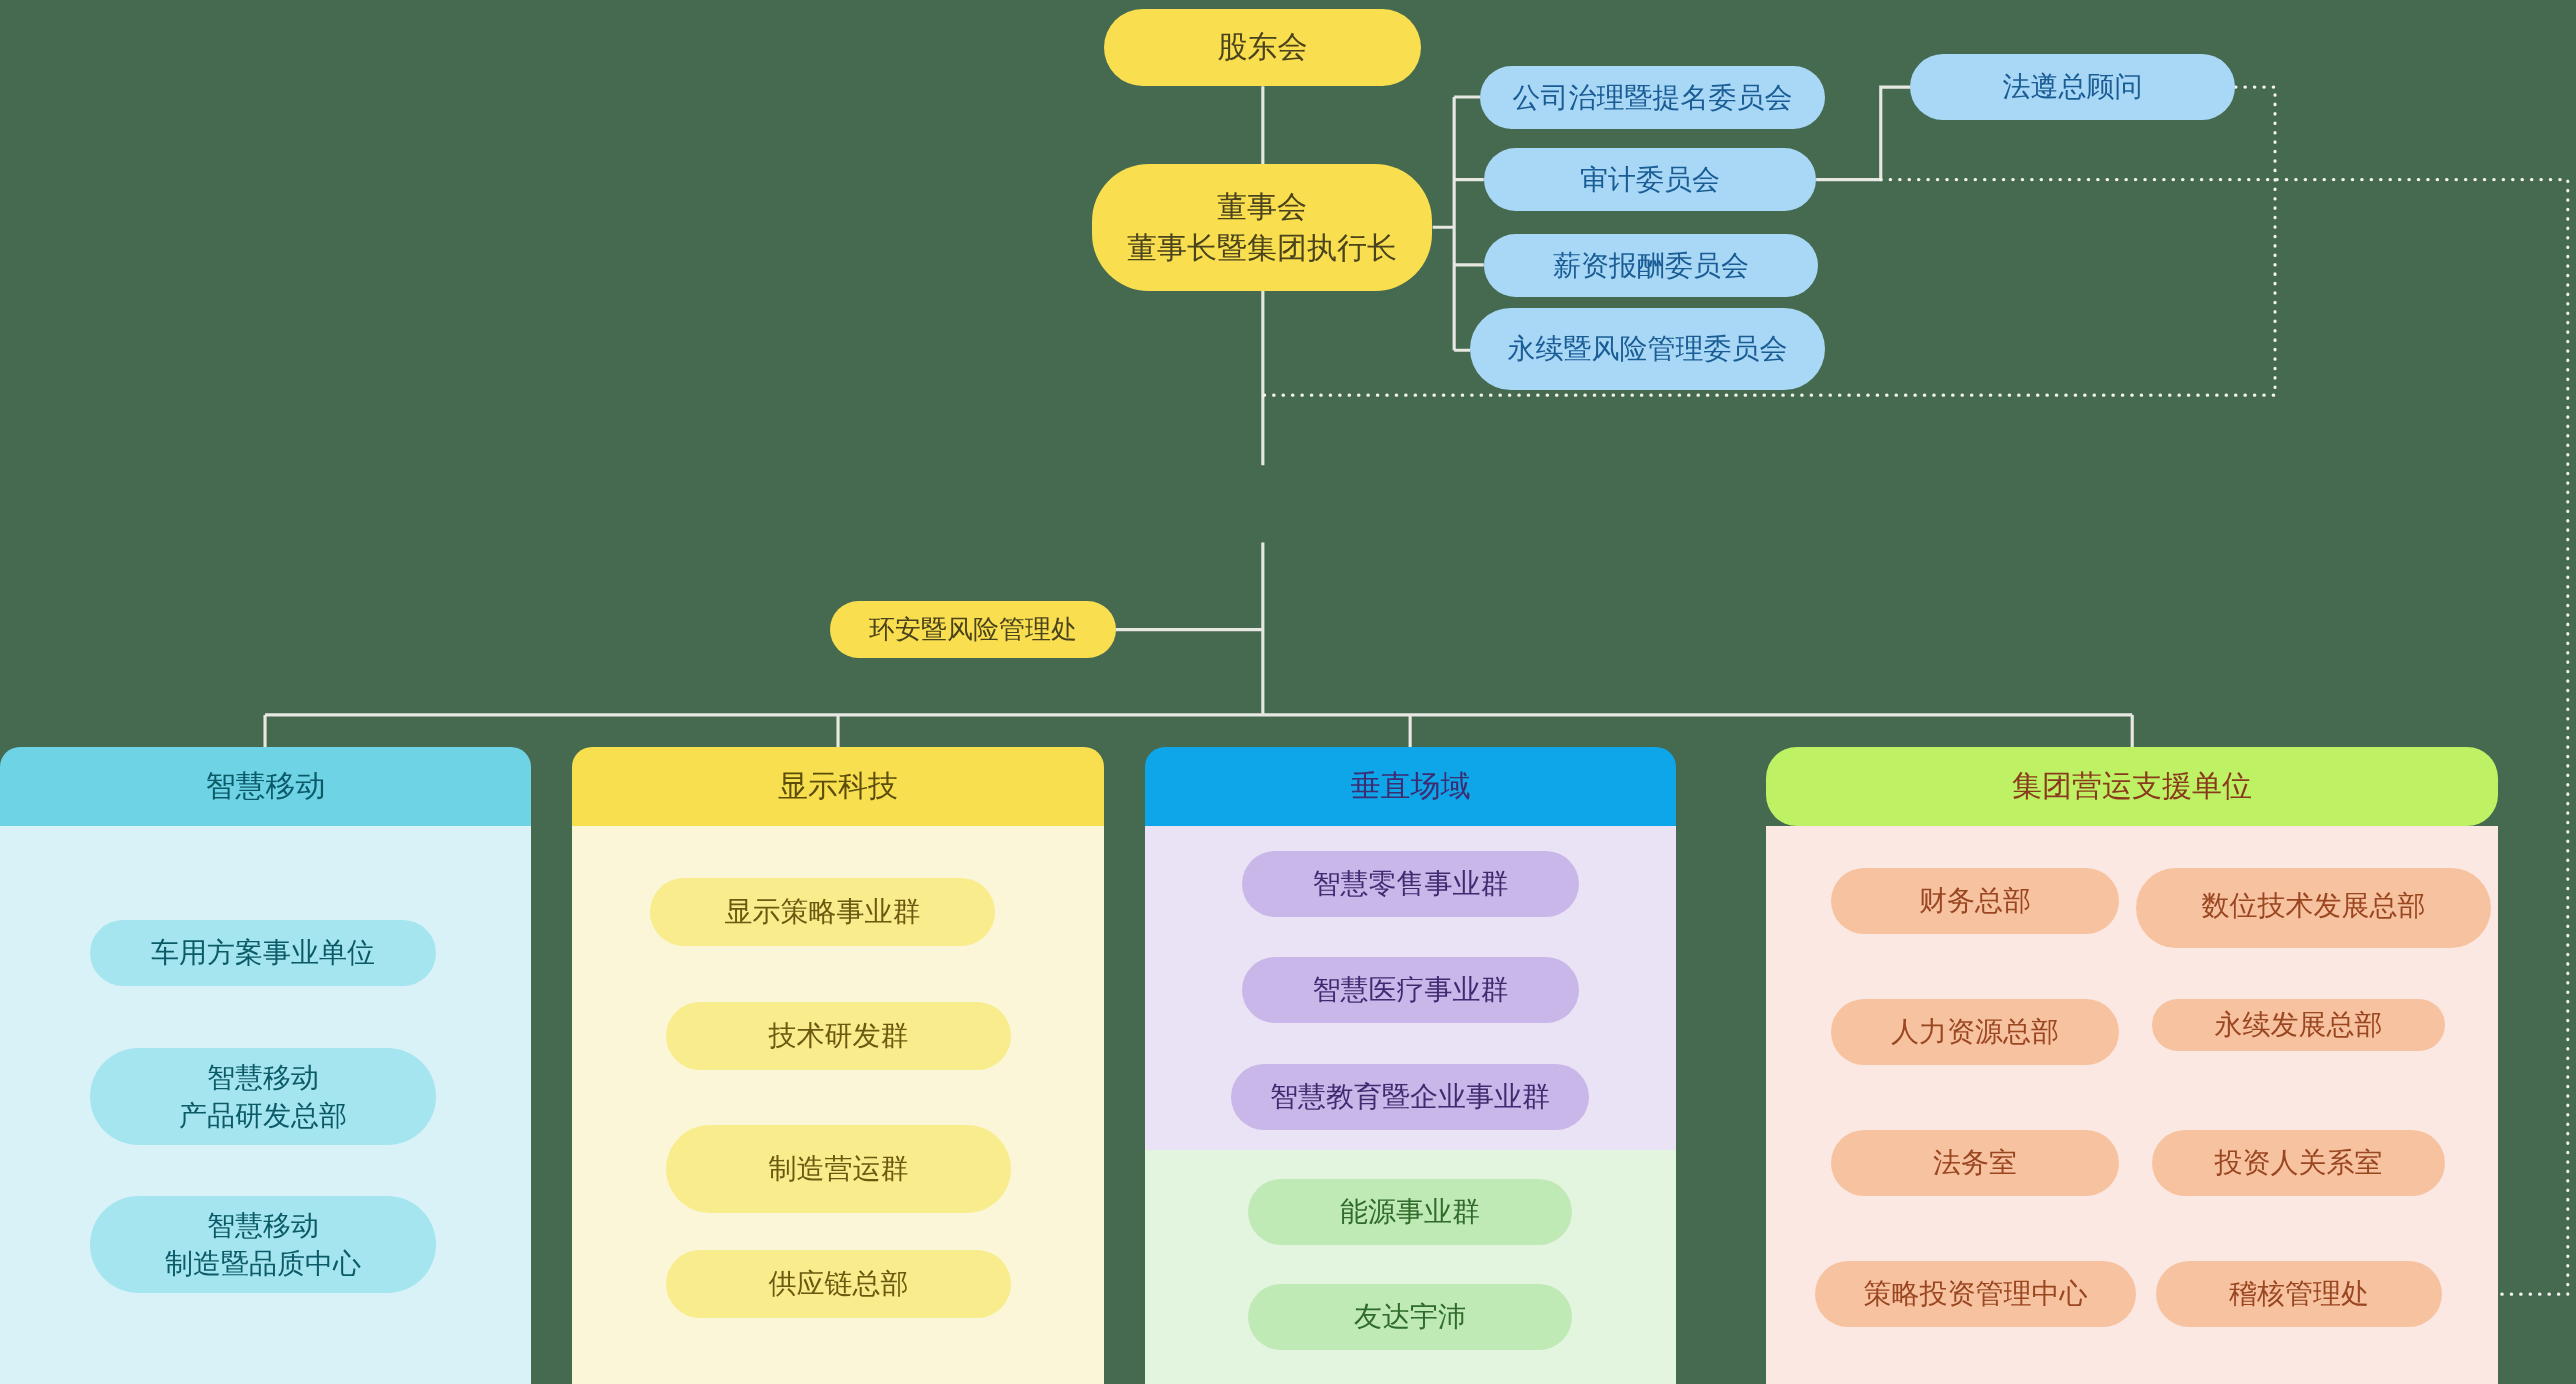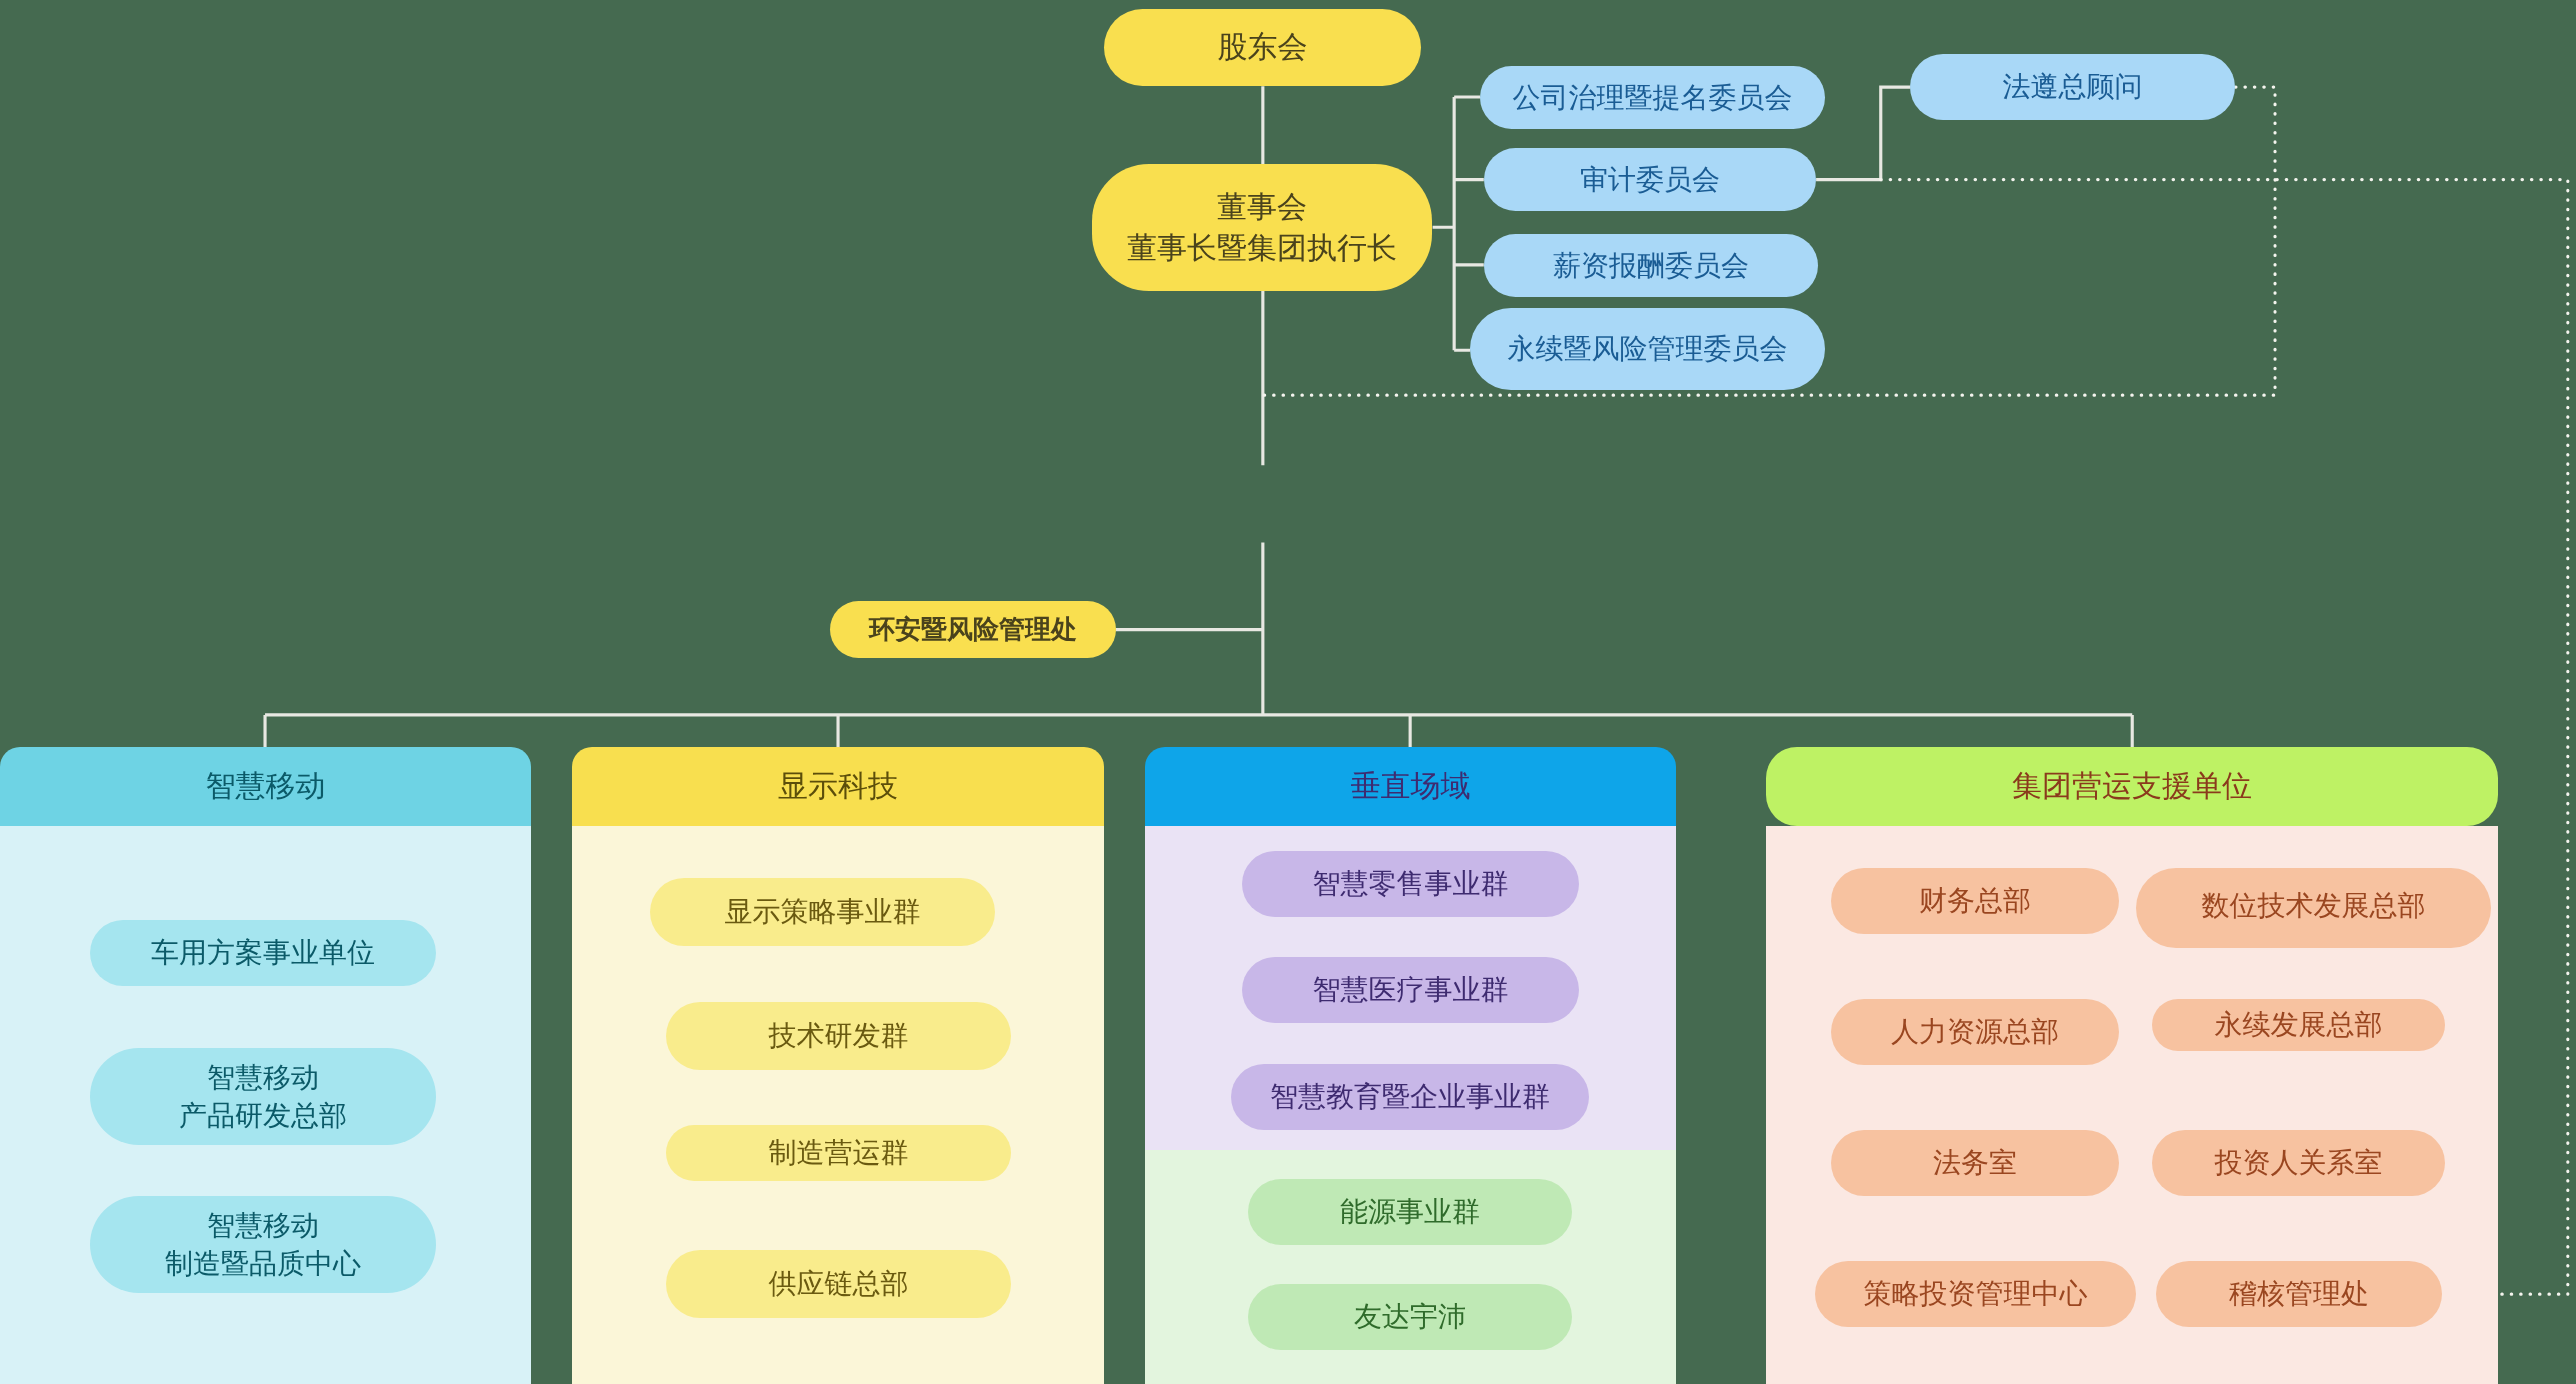--- a/index.html
+++ b/index.html
@@ -82,31 +82,31 @@
 董事长暨集团执行长</div>
 
   <div class="pill b" style="left:1480px;top:66px;width:345px;height:63px;">公司治理暨提名委员会</div>
   <div class="pill b" style="left:1484px;top:234px;width:334px;height:63px;">薪资报酬委员会</div>
   <div class="pill b" style="left:1484px;top:148px;width:332px;height:63px;">审计委员会</div>
   <div class="pill b" style="left:1470px;top:308px;width:355px;height:82px;">永续暨风险管理委员会</div>
 
   <div class="pill b" style="left:1910px;top:54px;width:325px;height:66px;">法遵总顾问</div>
 
 
-  <div class="pill y" style="left:830px;top:601px;width:286px;height:57px;font-size:26px;font-weight:bold;">环安暨风险管理处</div>
+  <div class="pill y" style="left:830px;top:601px;width:286px;height:57px;font-size:26px;">环安暨风险管理处</div>
 
   <div class="pill c1p" style="left:90px;top:920px;width:346px;height:66px;">车用方案事业单位</div>
   <div class="pill c1p" style="left:90px;top:1048px;width:346px;height:97px;">智慧移动
 产品研发总部</div>
   <div class="pill c1p" style="left:90px;top:1196px;width:346px;height:97px;">智慧移动
 制造暨品质中心</div>
 
   <div class="pill c2p" style="left:650px;top:878px;width:345px;height:68px;">显示策略事业群</div>
   <div class="pill c2p" style="left:666px;top:1002px;width:345px;height:68px;">技术研发群</div>
-  <div class="pill c2p" style="left:666px;top:1125px;width:345px;height:56px;">制造营运群</div>
+  <div class="pill c2p" style="left:666px;top:1125px;width:345px;height:88px;">制造营运群</div>
   <div class="pill c2p" style="left:666px;top:1250px;width:345px;height:68px;">供应链总部</div>
 
   <div class="pill c3p" style="left:1242px;top:851px;width:337px;height:66px;">智慧零售事业群</div>
   <div class="pill c3p" style="left:1242px;top:957px;width:337px;height:66px;">智慧医疗事业群</div>
   <div class="pill c3p" style="left:1231px;top:1064px;width:358px;height:66px;">智慧教育暨企业事业群</div>
   <div class="pill c3gp" style="left:1248px;top:1179px;width:324px;height:66px;">能源事业群</div>
   <div class="pill c3gp" style="left:1248px;top:1284px;width:324px;height:66px;">友达宇沛</div>
 
   <div class="pill c4p" style="left:1831px;top:868px;width:288px;height:66px;">财务总部</div>
   <div class="pill c4p" style="left:1831px;top:999px;width:288px;height:66px;">人力资源总部</div>

